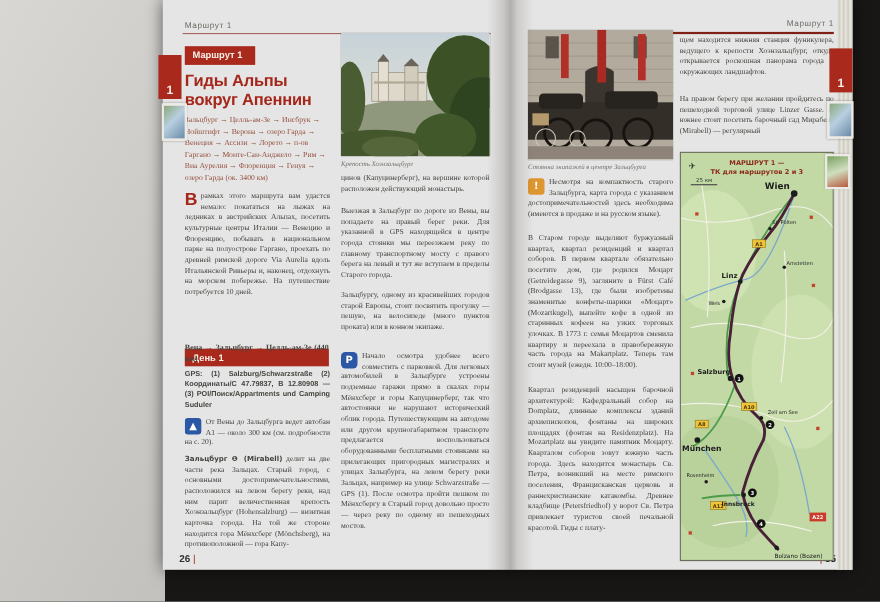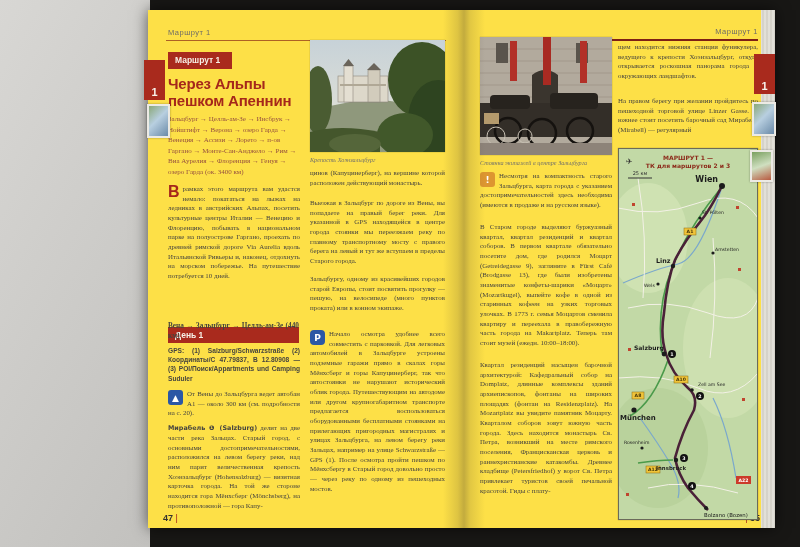--- a/index.html
+++ b/index.html
@@ -1,21 +1,21 @@
 <!DOCTYPE html>
 <html><head>
 <meta charset="utf-8">
 <style>
   html,body{margin:0;padding:0;}
   body{width:800px;height:547px;background:#181715;overflow:hidden;position:relative;
        font-family:"Liberation Serif",serif;}
   .backdrop-left{position:absolute;left:0;top:0;width:150px;height:547px;
        background:linear-gradient(120deg,#d8d7d4 0%,#cfcecb 40%,#c2c1be 100%);}
-  .book{position:absolute;left:148px;top:10px;width:627px;height:518px;
-       background:#fde047;box-shadow:0 0 14px rgba(0,0,0,.6);}
+  .book{position:absolute;left:148px;top:0;width:627px;height:518px;
+       background:#e5e5e5;box-shadow:0 0 14px rgba(0,0,0,.6);}
   .gutter{position:absolute;left:295px;top:0;width:42px;height:518px;
        background:linear-gradient(90deg,rgba(0,0,0,0) 0%,rgba(60,50,40,.16) 35%,rgba(60,50,40,.30) 50%,rgba(60,50,40,.14) 65%,rgba(0,0,0,0) 100%);z-index:5;}
   .page-edge{position:absolute;right:0;top:0;width:14px;height:518px;
        background:repeating-linear-gradient(90deg,#e8e6df 0px,#cfccc2 2px,#e8e6df 4px);z-index:4;}
 
   .hdr{position:absolute;font:7.5px "Liberation Sans",sans-serif;color:#6e6c66;letter-spacing:.5px;}
   .hdr-rule{position:absolute;height:1px;background:rgba(130,30,18,.65);}
 
   .tab{position:absolute;background:#a92a1d;color:#f7f1ea;
        font:bold 11px "Liberation Sans",sans-serif;display:flex;align-items:flex-end;justify-content:center;
@@ -52,35 +52,35 @@
 <div class="backdrop-left"></div>
 
 <div class="book">
 
   <div class="hdr" style="left:20px;top:18px;">Маршрут 1</div>
   <div class="hdr-rule" style="left:18px;top:30px;width:280px;"></div>
   <div class="tab" style="left:-4px;top:50px;width:21px;height:40px;">1</div>
   <div class="stamp stamp-a" style="left:-1px;top:94px;width:19px;height:30px;"></div>
 
   <div class="banner" style="left:20px;top:42px;width:64px;height:17px;">Маршрут 1</div>
-  <div class="page-title" style="left:20px;top:66px;width:138px;">Через Альпы пешком Апеннин</div>
+  <div class="page-title" style="left:20px;top:66px;width:138px;">Гиды Альпы вокруг Апеннин</div>
   <div class="route-list" style="left:20px;top:104px;width:132px;height:66px;">Зальцбург → Целль-ам-Зе → Инсбрук → Нойштифт → Верона → озеро Гарда → Венеция → Ассизи → Лорето → п-ов Гаргано → Монте-Сан-Анджело → Рим → Виа Аурелия → Флоренция → Генуя → озеро Гарда (ок. 3400 км)</div>
   <div class="para" style="left:20px;top:174px;width:132px;height:110px;">
     <span class="dropcap">В</span><span>рамках этого маршрута вам удастся немало: покататься на лыжах на ледниках в австрийских Альпах, посетить культурные центры Италии — Венецию и Флоренцию, побывать в национальном парке на полуострове Гаргано, проехать по древней римской дороге Via Aurelia вдоль Итальянской Ривьеры и, наконец, отдохнуть на морском побережье. На путешествие потребуется 10 дней.</span>
   </div>
   <div class="banner" style="left:20px;top:288px;width:131px;height:16px;margin-top:29px;">День 1</div>
   <div class="para bold" style="left:20px;top:311px;width:131px;height:22px;font-size:7.3px;">Вена → Зальцбург → Целль-ам-Зе (440 км)</div>
   <div class="para bold" style="left:20px;top:336px;width:132px;height:40px;font-family:'Liberation Sans',sans-serif;font-size:6.6px;">GPS: (1) Salzburg/Schwarzstraße (2) Координаты/С 47.79837, В 12.80908 — (3) POI/Поиск/Appartments und Camping Suduler</div>
   <div class="para" style="left:20px;top:379px;width:132px;height:31px;">
     <span class="sq-icon icon-blue">▲</span><span>От Вены до Зальцбурга ведет автобан А1 — около 300 км (см. подробности на с. 20).</span>
   </div>
   <div class="para" style="left:20px;top:413px;width:132px;height:86px;">
-    <span class="lead">Мирабель ❶ (Salzburg)</span><span> делит на две части река Зальцах. Старый город, с основными достопримечательностями, расположился на левом берегу реки, над ним парит величественная крепость Хоэнзальцбург (Hohensalzburg) — визитная карточка города. На той же стороне находится гора Мёнхсберг (Mönchsberg), на противоположной — гора Капу-</span>
-  </div>
-  <div class="pagenum" style="left:15px;top:503px;"><span>47</span> <span class="bar">|</span></div>
+    <span class="lead">Зальцбург ❶ (Mirabell)</span><span> делит на две части река Зальцах. Старый город, с основными достопримечательностями, расположился на левом берегу реки, над ним парит величественная крепость Хоэнзальцбург (Hohensalzburg) — визитная карточка города. На той же стороне находится гора Мёнхсберг (Mönchsberg), на противоположной — гора Капу-</span>
+  </div>
+  <div class="pagenum" style="left:15px;top:503px;"><span>26</span> <span class="bar">|</span></div>
 
   <div class="photo" style="left:162px;top:30px;width:135px;height:112px;">
     <svg width="135" height="112" viewBox="0 0 135 112">
       <defs>
         <linearGradient id="sky" x1="0" y1="0" x2="0" y2="1">
           <stop offset="0" stop-color="#c7d2d8"></stop>
             <stop offset="1" stop-color="#e9e5d6"></stop>
         </linearGradient>
       </defs>
       <rect width="135" height="112" fill="url(#sky)"></rect>

